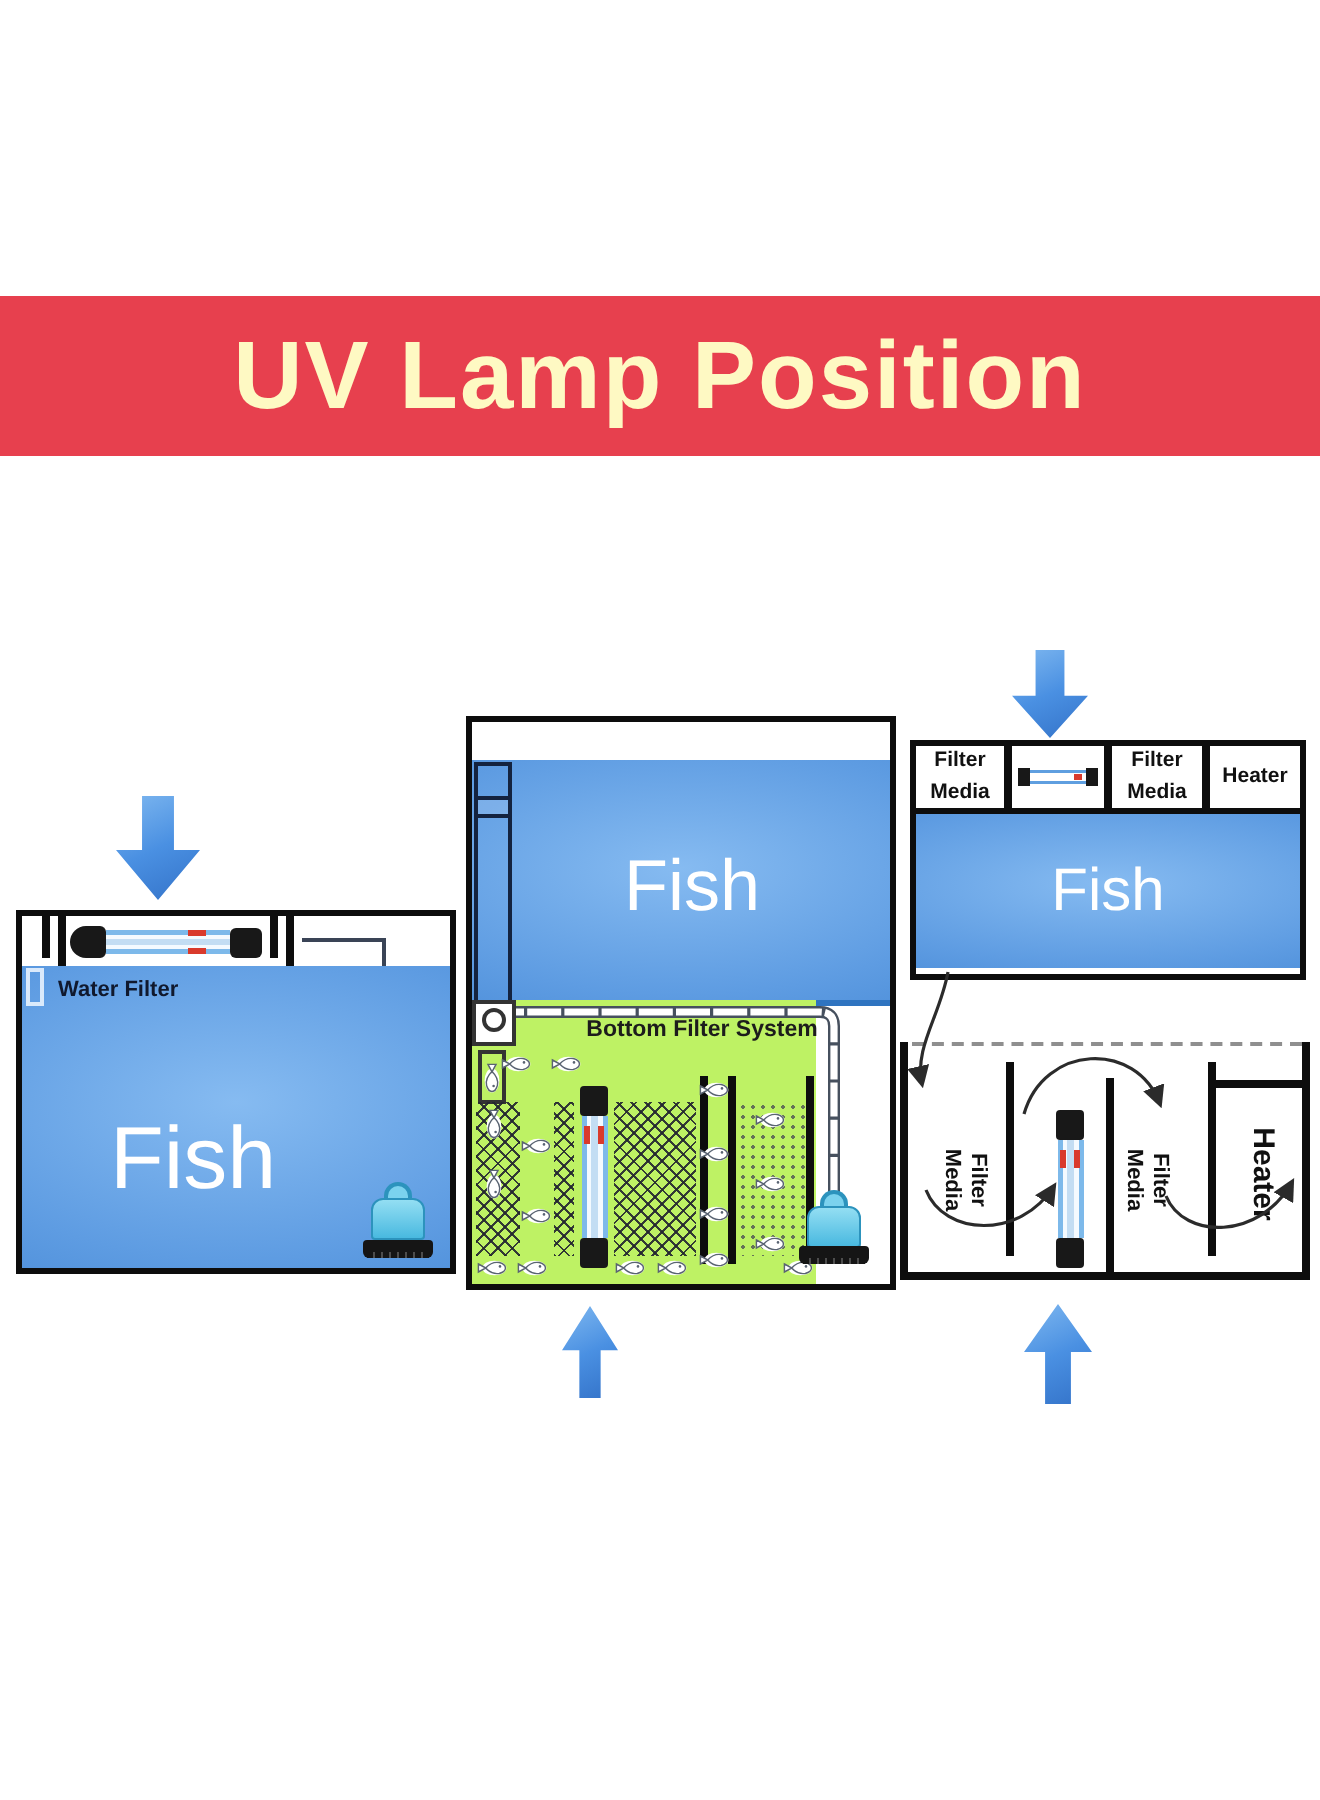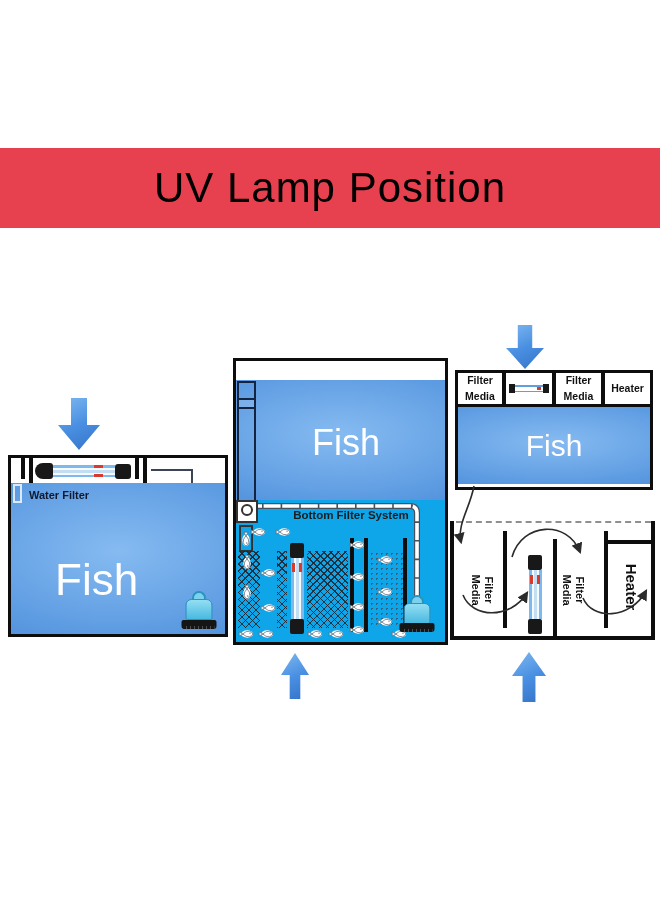--- a/index.html
+++ b/index.html
@@ -7,21 +7,21 @@
     --water-light:#86bbf1; --water-blue:#5e9ce2; --water-deep:#3f83d2;
     --pump-blue:#55c3e8; --lamp-cap-black:#181818; --lamp-tube-blue:#7db9ea; --lamp-mark-red:#d93a2c;
   }
   *{margin:0;padding:0;box-sizing:border-box}
   body{width:660px;height:900px;background:#fff;font-family:"Liberation Sans",sans-serif;position:relative;overflow:hidden}
   .abs{position:absolute}
 
   
   .banner{left:0;top:148px;width:660px;height:80px;background:var(--banner-red);
     display:flex;align-items:center;justify-content:center}
-  .banner h1{color:#000000;font-size:42px;font-weight:400;letter-spacing:1px}
+  .banner h1{color:#fef9c3;font-size:48px;font-weight:700;letter-spacing:1px}
 
   
   .arrow{background:linear-gradient(155deg,#7fb8f0 0%,var(--arrow-blue) 50%,#3372c8 100%)}
   .arrow.down{clip-path:polygon(31% 0,69% 0,69% 52%,100% 52%,50% 100%,0 52%,31% 52%)}
   .arrow.up{clip-path:polygon(50% 0,100% 48%,69% 48%,69% 100%,31% 100%,31% 48%,0 48%)}
 
   
   .tank{border:3px solid #0d0d0d;background:#fff}
   .water{background:radial-gradient(130% 95% at 50% 45%,var(--water-light) 0%,var(--water-blue) 55%,var(--water-deep) 100%)}
   .fish-word{color:#fff;text-align:center}
@@ -125,21 +125,21 @@
 
 <div class="abs tank" style="left:233px;top:358px;width:215px;height:287px">
 
   <div class="abs water" style="left:0;top:19px;width:209px;height:123px;border-bottom:3px solid #2f74c0">
     <div class="abs fish-word" style="left:20px;top:42px;width:180px;font-size:36px">Fish</div>
   </div>
 
   <div class="abs" style="left:1px;top:20px;width:19px;height:122px;border:2px solid #14233f"></div>
   <div class="abs" style="left:1px;top:37px;width:19px;height:11px;border:2px solid #14233f;background:rgba(255,255,255,.15)"></div>
 
-  <div class="abs" style="left:0;top:139px;width:209px;height:142px;background:#0ea5e9">
+  <div class="abs" style="left:0;top:139px;width:172px;height:142px;background:#bef264">
 
     <div class="abs" style="left:0;top:0;width:22px;height:23px;border:2px solid #333;background:#fff">
       <div style="width:12px;height:12px;border:2px solid #333;border-radius:50%;margin:2px auto 0"></div>
     </div>
     <div class="abs" style="left:3px;top:25px;width:14px;height:27px;border:2px solid #333"></div>
 
     <div class="abs" style="left:35px;top:9px;width:160px;text-align:center;font-size:11.5px;font-weight:700;color:#1c1c1c">Bottom Filter System</div>
 
     <div class="abs mesh" style="left:2px;top:51px;width:22px;height:77px"></div>
     <div class="abs mesh" style="left:41px;top:51px;width:10px;height:77px"></div>

